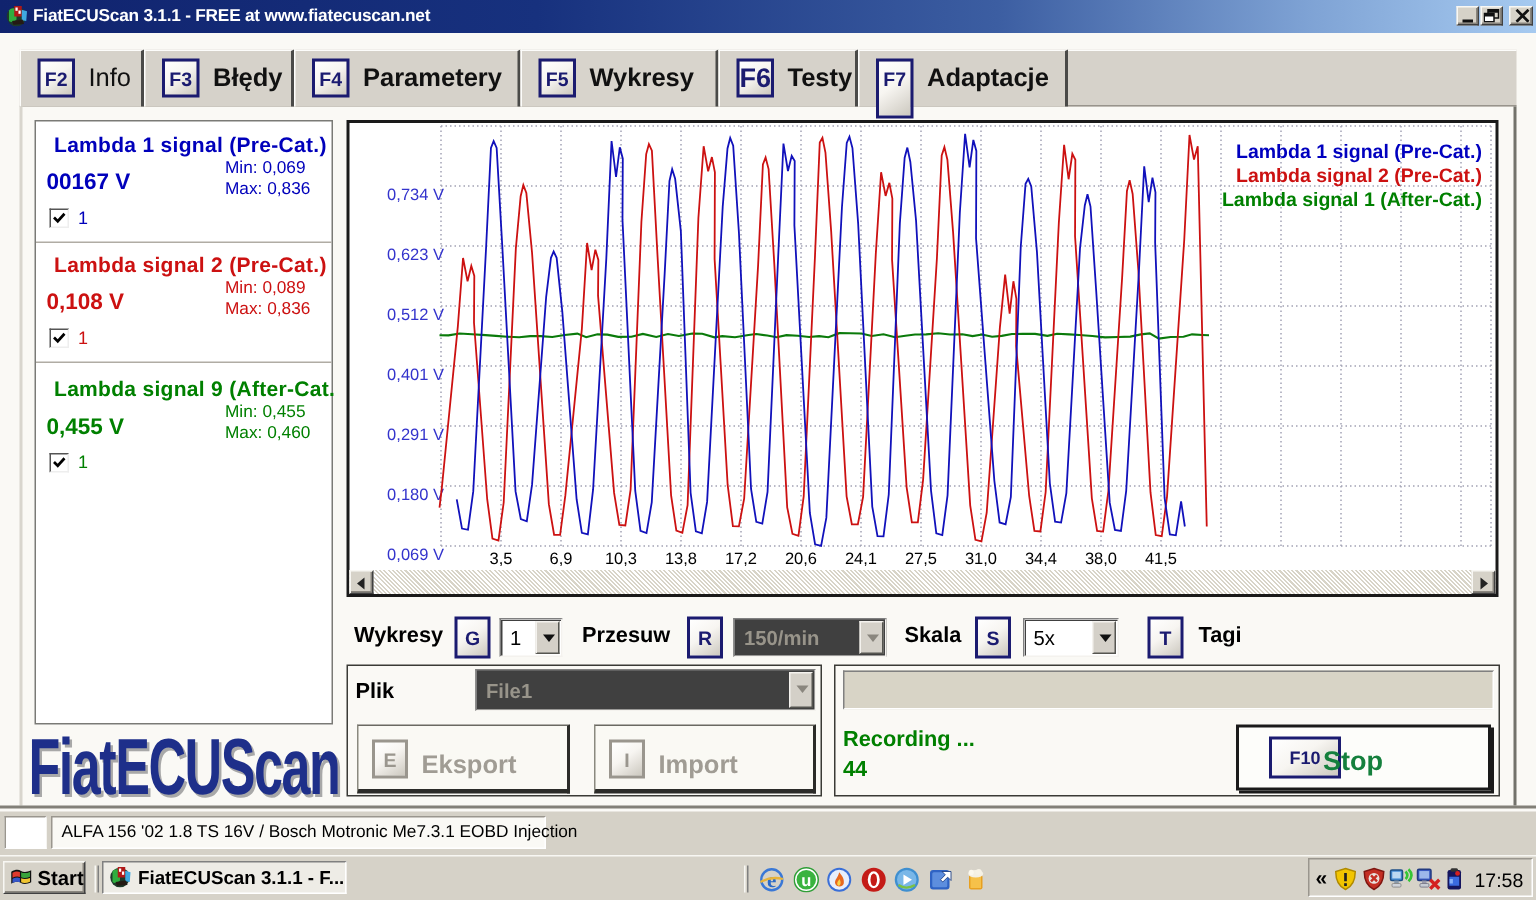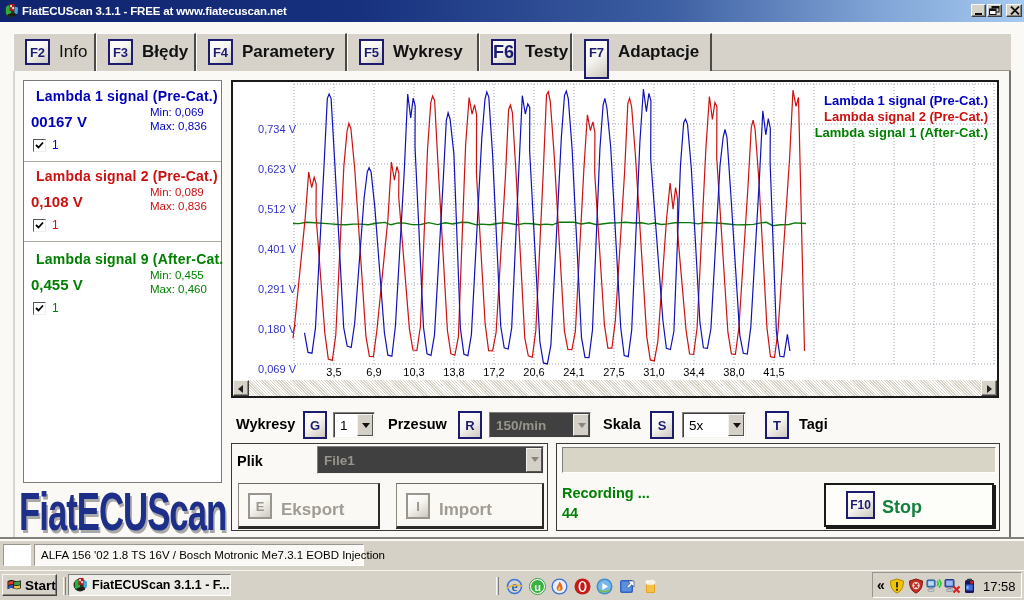--- a/index.html
+++ b/index.html
@@ -245,21 +245,21 @@
 <div class="kc dis" style="left:406px;top:493px;width:24px;height:26px;font-size:13px;line-height:23px">I</div>
 <div class="abs" style="left:439px;top:500px;font-size:17px;font-weight:bold;color:#a09c94">Import</div>
 
 <div class="abs" style="left:556px;top:443px;width:444px;height:88px;border:1px solid #3a3a36"></div>
 <div class="abs" style="left:562px;top:447px;width:434px;height:26px;background:#d8d4c6;
  border-top:1px solid #808080;border-left:1px solid #808080;border-right:1px solid #fff;border-bottom:1px solid #fff"></div>
 <div class="abs" style="left:562px;top:485px;font-size:14.5px;font-weight:bold;color:#008000">Recording ...</div>
 <div class="abs" style="left:562px;top:505px;font-size:14.5px;font-weight:bold;color:#008000">44</div>
 <div class="abs" style="left:824px;top:483px;width:170px;height:44px;background:#fdfdfa;
  border:2px solid #1a1a1a;box-shadow:2px 2px 0 #1a1a1a"></div>
-<div class="kc" style="left:846px;top:491px;width:29px;height:28px;font-size:12px;line-height:25px">F10</div>
+<div class="kc" style="left:846px;top:491px;width:48px;height:28px;font-size:12px;line-height:25px">F10</div>
 <div class="abs" style="left:882px;top:497px;font-size:18px;font-weight:bold;color:#15803d">Stop</div>
 
 <div class="abs" style="left:0;top:540px;width:1024px;height:30px;background:#d5d1c7;border-top:1px solid #fbfaf7"></div>
 <div class="abs" style="left:3px;top:544px;width:28px;height:22px;background:#fff;border:1px solid;border-color:#9a968e #fff #fff #9a968e"></div>
 <div class="abs" style="left:34px;top:544px;width:330px;height:22px;background:#faf9f5;border:1px solid;border-color:#9a968e #fff #fff #9a968e"></div>
 <div class="abs" style="left:41px;top:549px;font-size:11.5px;color:#000">ALFA 156 '02 1.8 TS 16V / Bosch Motronic Me7.3.1 EOBD Injection</div>
 
 <div class="abs" style="left:0;top:570px;width:1024px;height:30px;background:#d6d2c8;border-top:1px solid #f8f7f3"></div>
 <div class="tbtn" style="left:2px;top:574px;width:55px;height:22px">
  <div class="abs" style="left:3px;top:3px"><svg width="16" height="15" viewBox="0 0 16 15">

